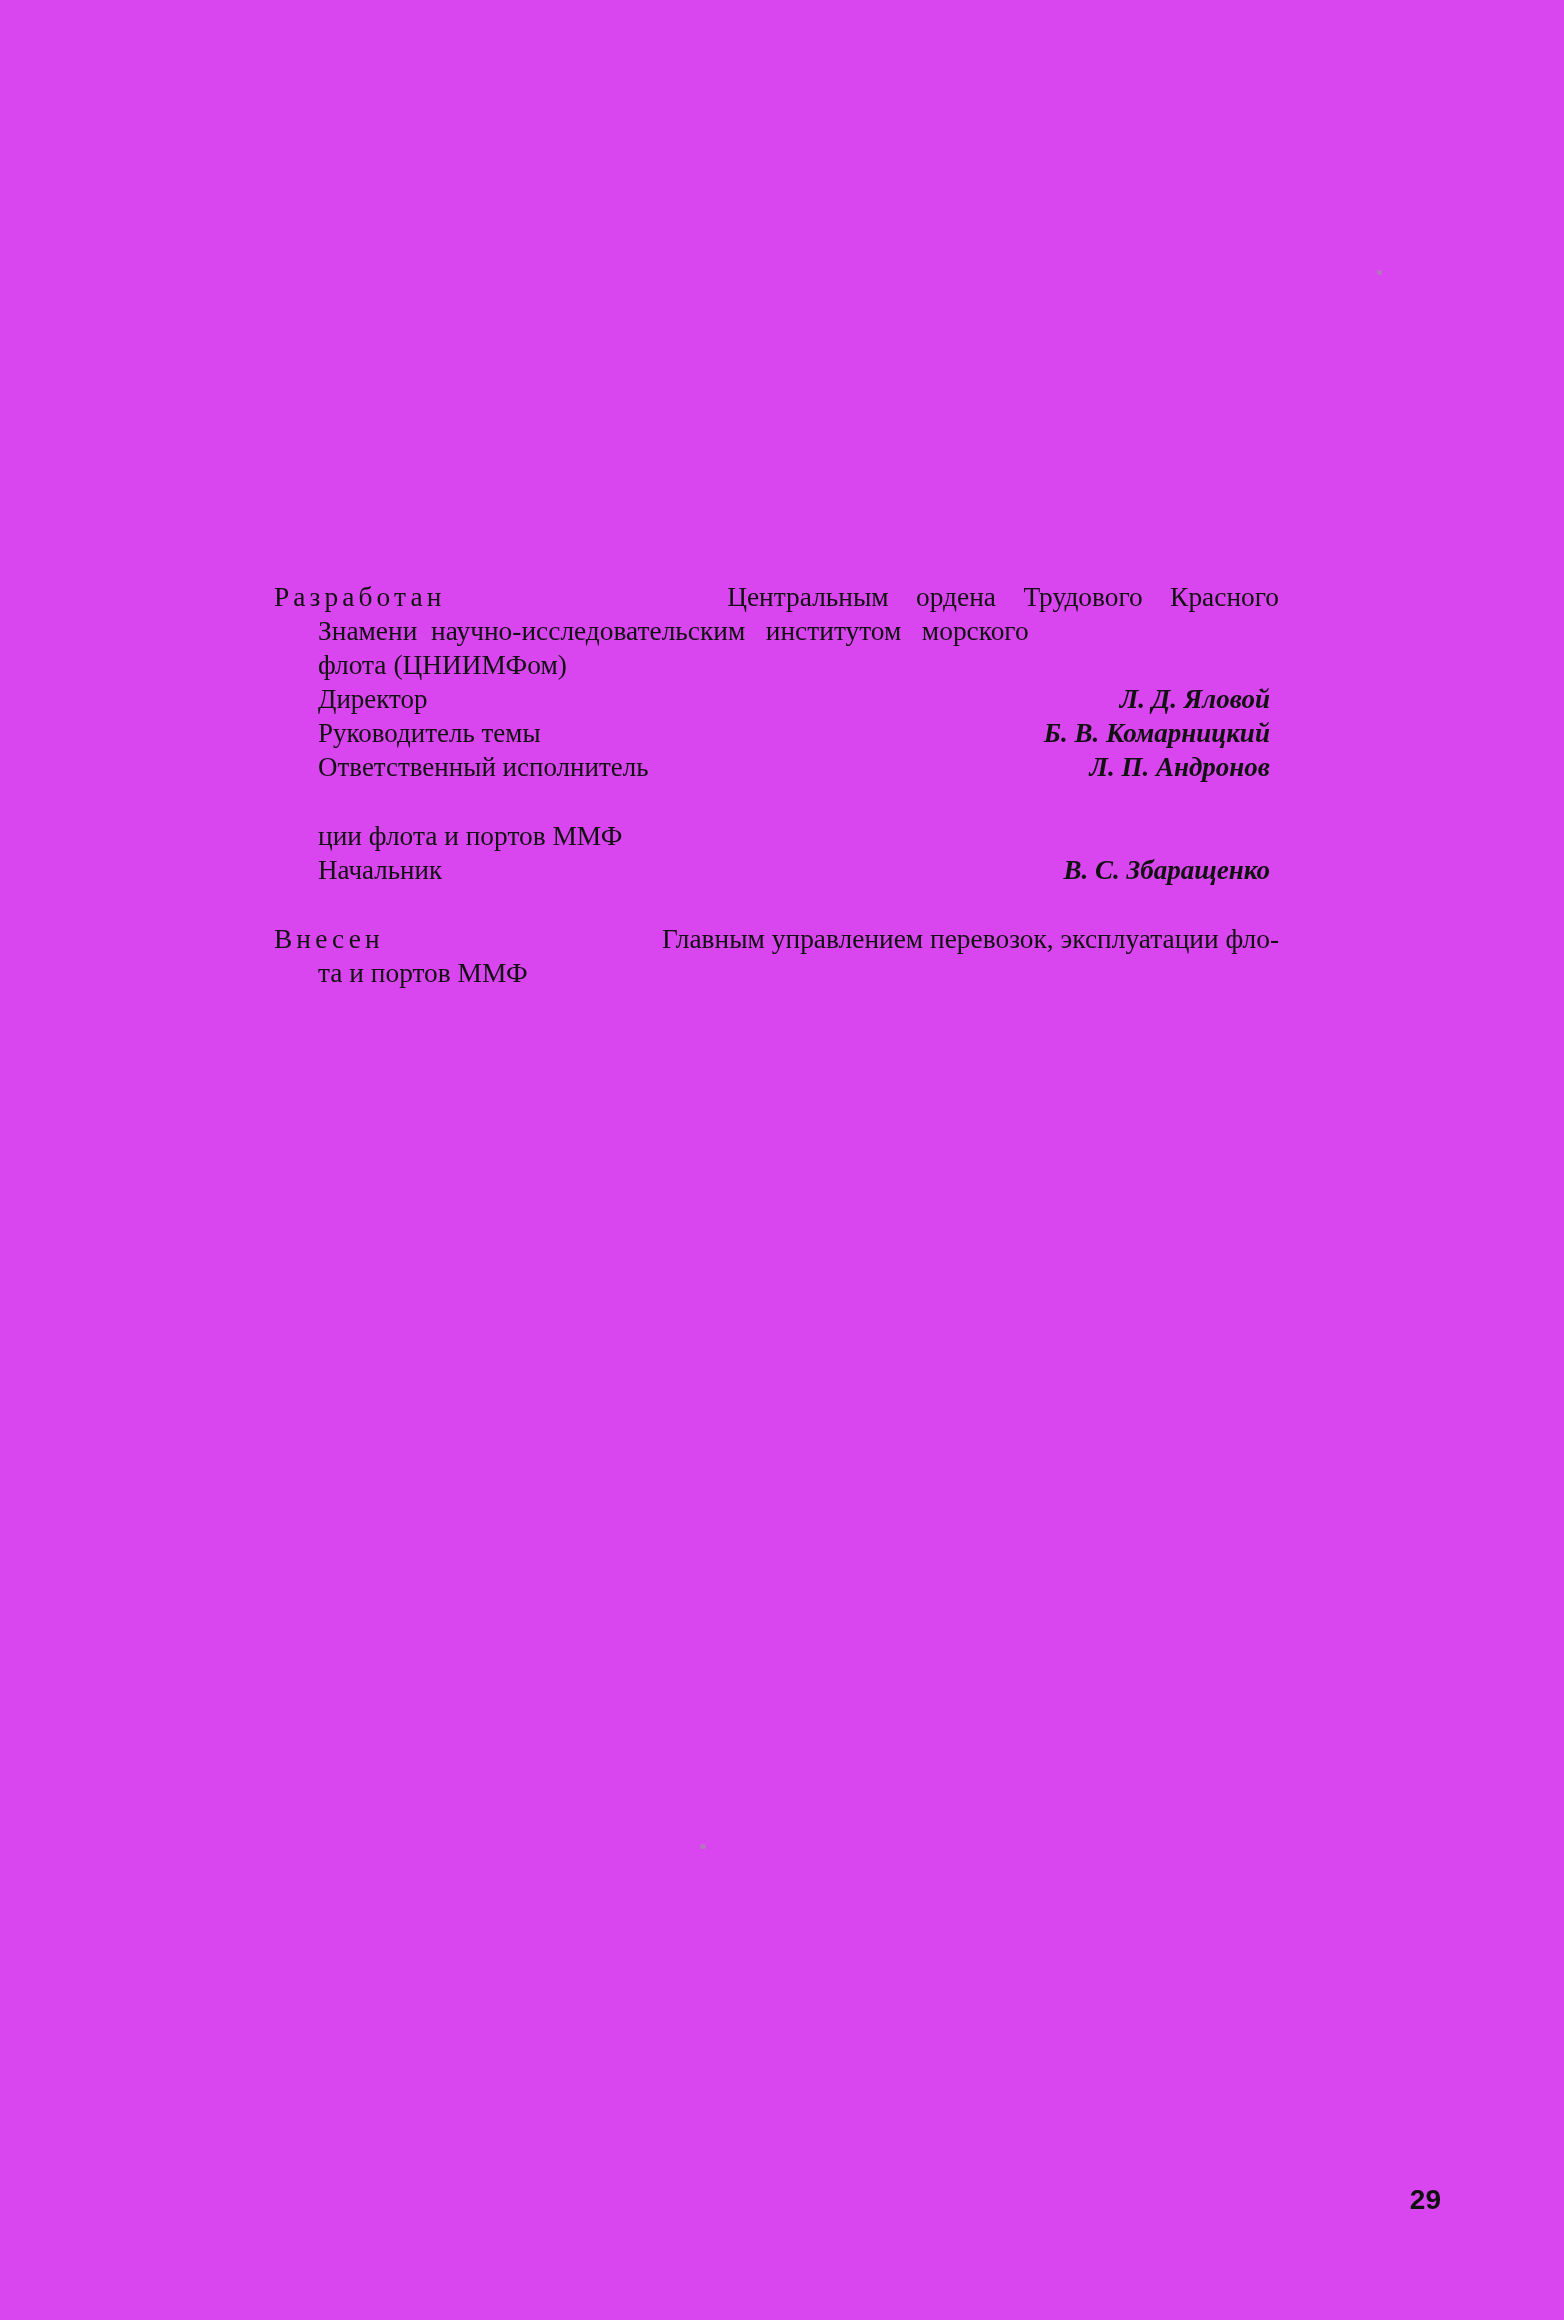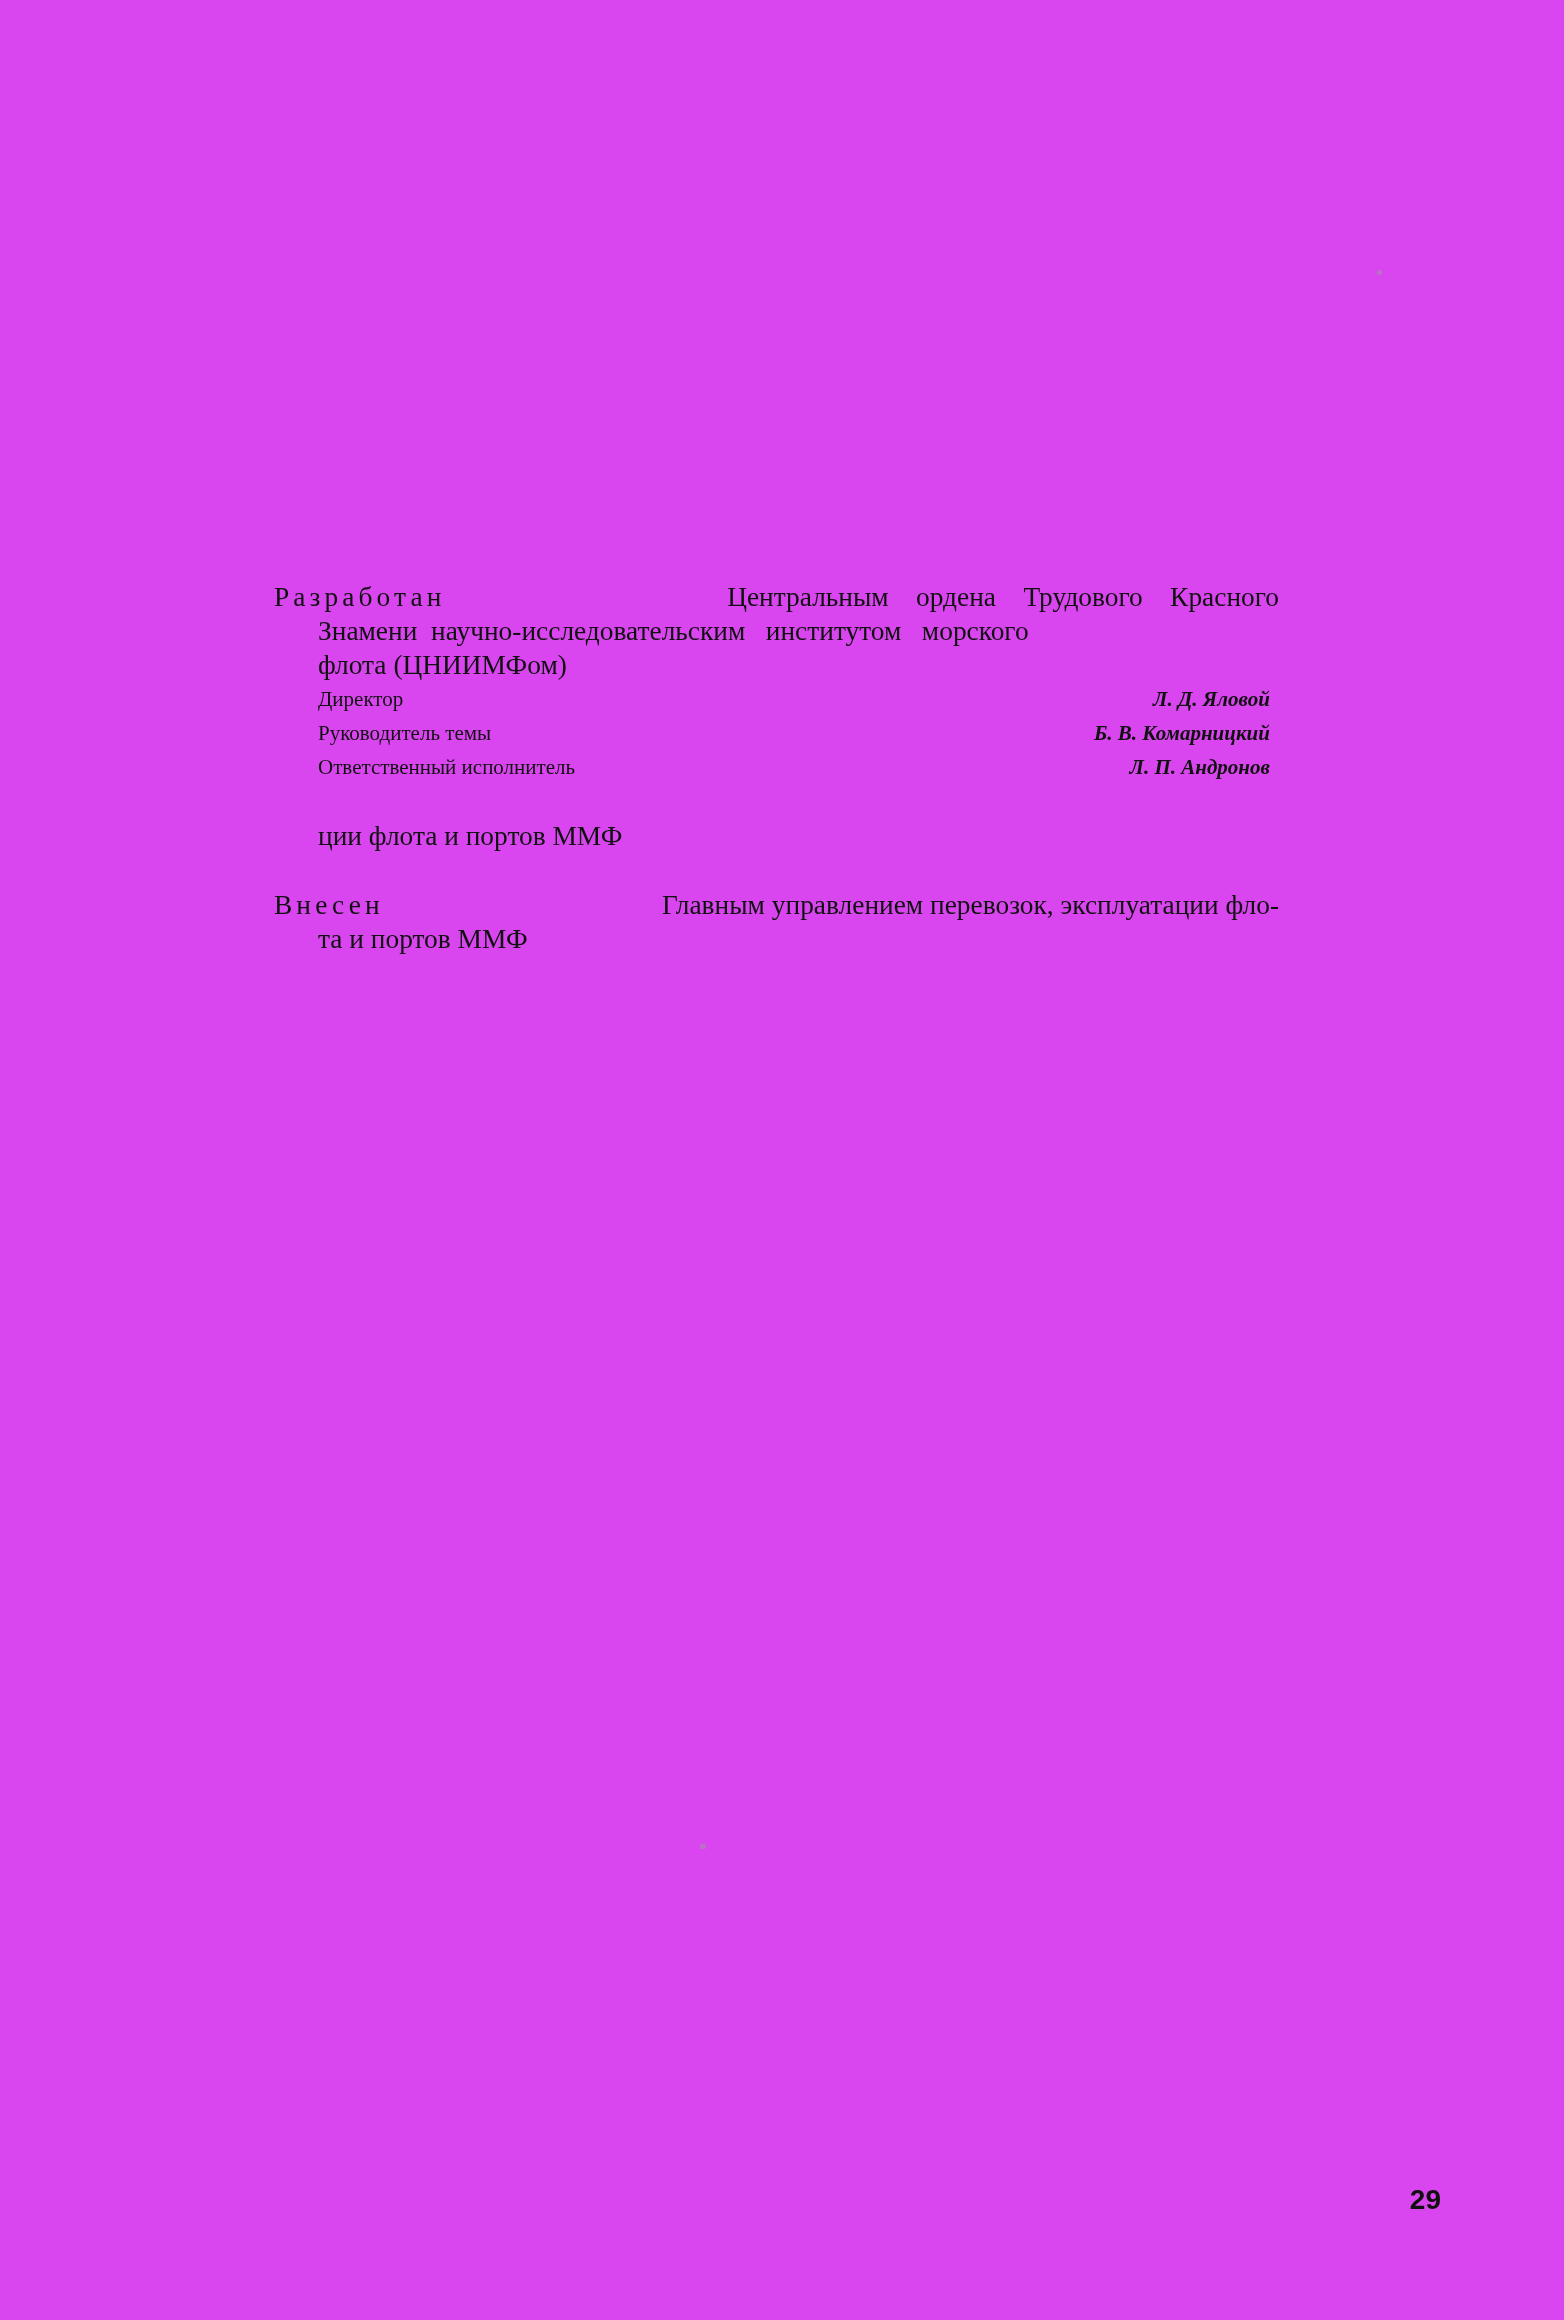--- a/index.html
+++ b/index.html
@@ -63,21 +63,21 @@
 
   .indent {
     padding-left: 44px;
   }
 
   .row {
     display: flex;
     justify-content: space-between;
     align-items: center;
     padding-left: 44px;
-    font-size: 21px;
+    font-size: 27px;
     line-height: 34px;
   }
   .row .role { white-space: pre; }
   .row .name {
     font-style: italic;
     font-weight: 700;
     white-space: pre;
     padding-right: 9.1px;
   }
 
@@ -119,20 +119,24 @@
       </div>
       <div class="row">
         <span class="role">Ответственный исполнитель</span>
         <span class="name">Л. П. Андронов</span>
       </div>
     </div>
 
     <div class="block">
       <div class="line indent">ции флота и портов ММФ</div>
 
+      <div class="row">
+        <span class="role">Начальник</span>
+        <span class="name">В. С. Збаращенко</span>
+      </div>
     </div>
 
     <div class="block">
       <div class="just">
         <span class="lead">Внесен</span>
         <span>Главным управлением перевозок, эксплуатации фло-</span>
       </div>
       <div class="line indent">та и портов ММФ</div>
     </div>
 

